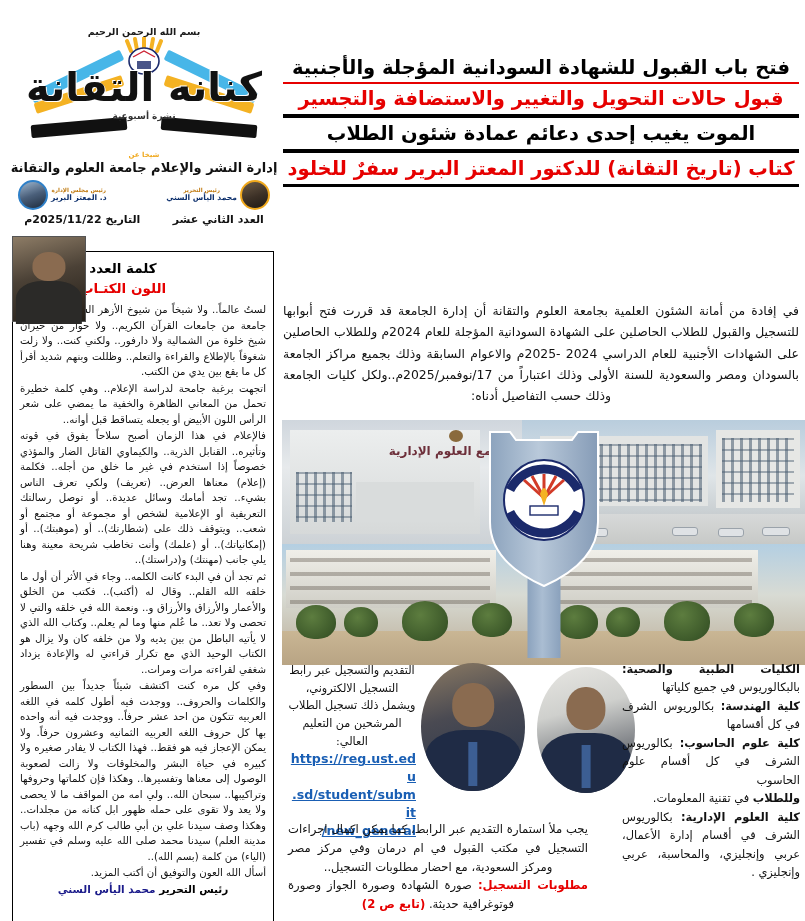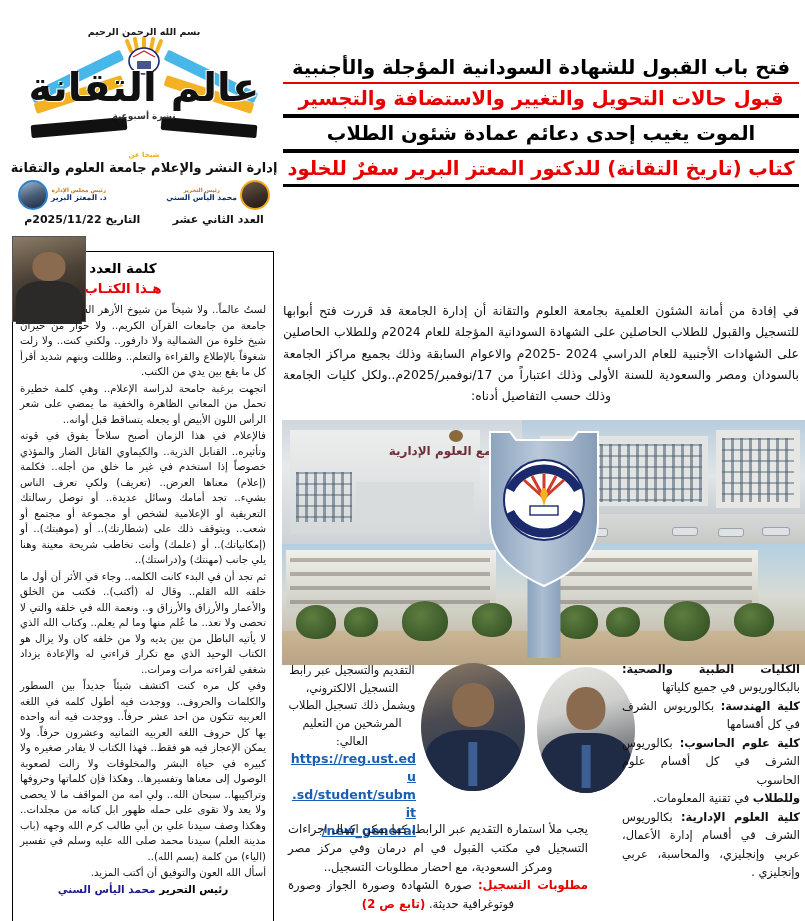--- a/index.html
+++ b/index.html
@@ -353,21 +353,21 @@
       <svg viewBox="0 0 46 42" width="46" height="42">
         <g>
           <path d="M6 4 L10 14 M14 2 L16 13 M23 1 L23 12 M32 2 L30 13 M40 4 L36 14" stroke="#f4b223" stroke-width="4" stroke-linecap="round" fill="none"></path>
           <ellipse cx="23" cy="24" rx="15" ry="13" fill="#fff" stroke="#1b2a6b" stroke-width="1.6"></ellipse>
           <path d="M12 20 L23 14 L34 20" stroke="#c23" stroke-width="1.4" fill="none"></path>
           <rect x="16" y="24" width="14" height="8" fill="#1b2a6b" opacity=".8"></rect>
         </g>
       </svg>
     </div>
 
-    <div class="logo-word">عالم التقانة</div>
+    <div class="logo-word">كنانه التقانة</div>
     <div class="logo-sub">نشرة أسبوعية</div>
   </div>
 
   <div class="issued-by">شيخا عن</div>
   <div class="dept-line">إدارة النشر والإعلام جامعة العلوم والتقانة</div>
 
   <div class="people-row">
 
     <div class="person">
       <div class="avatar"></div>
@@ -537,21 +537,21 @@
 <div class="col-txt" id="col-mid-2">
   <span>يجب ملأ استمارة التقديم عبر الرابط، كما يمكن اكمال اجراءات التسجيل في مكتب القبول في ام درمان وفي مركز مصر ومركز السعودية، مع احضار مطلوبات التسجيل..</span>
   <br>
   <span class="req-label">مطلوبات التسجيل:</span>
   <span>صورة الشهادة وصورة الجواز وصورة فوتوغرافية حديثة.</span>
   <span class="cont-note">(تابع ص 2)</span>
 </div>
 
 <div id="left-col">
   <div class="op-title">كلمة العدد</div>
-  <div class="op-sub">هـذا الكتـاب</div>
+  <div class="op-sub">اللون الكتـاب</div>
   <div class="op-body">
     <p>لستُ عالماً.. ولا شيخاً من شيوخ الأزهر الشريف ولا خريج جامعة من جامعات القرآن الكريم.. ولا حوار من حيران شيخ خلوة من الشمالية ولا دارفور.. ولكني كنت.. ولا زلت شغوفاً بالإطلاع والقراءة والتعلم.. وظللت وبنهم شديد أقرأ كل ما يقع بين يدي من الكتب.</p>
     <p>اتجهت برغبة جامحة لدراسة الإعلام.. وهي كلمة خطيرة تحمل من المعاني الظاهرة والخفية ما يمضي على شعر الرأس اللون الأبيض أو يجعله يتساقط قبل أوانه..</p>
     <p>فالإعلام في هذا الزمان أصبح سلاحاً يفوق في قوته وتأثيره.. القنابل الذرية.. والكيماوي القاتل الضار والمؤذي خصوصاً إذا استخدم في غير ما خلق من أجله.. فكلمة (إعلام) معناها العرض.. (تعريف) ولكي تعرف الناس بشيء.. تجد أمامك وسائل عديدة.. أو توصل رسالتك التعريفية أو الإعلامية لشخص أو مجموعة أو مجتمع أو شعب.. ويتوقف ذلك على (شطارتك).. أو (موهبتك).. أو (إمكانياتك).. أو (علمك) وأنت تخاطب شريحة معينة وهنا يلي جانب (مهنتك) و(دراستك)..</p>
     <p>ثم تجد أن في البدء كانت الكلمه.. وجاء في الأثر أن أول ما خلقه الله القلم.. وقال له (أكتب).. فكتب من الخلق والأعمار والأرزاق والأرزاق و.. ونعمة الله في خلقه والتي لا تحصى ولا تعد.. ما عُلم منها وما لم يعلم.. وكتاب الله الذي لا يأتيه الباطل من بين يديه ولا من خلفه كان ولا يزال هو الكتاب الوحيد الذي مع تكرار قراءتي له والإعادة يزداد شغفي لقراءته مرات ومرات..</p>
     <p>وفي كل مره كنت اكتشف شيئاً جديداً بين السطور والكلمات والحروف.. ووجدت فيه أطول كلمه في اللغه العربيه تتكون من احد عشر حرفاً.. ووجدت فيه أنه واحده بها كل حروف اللغه العربيه الثمانيه وعشرون حرفاً. ولا يمكن الإعجاز فيه هو فقط.. فهذا الكتاب لا يفادر صغيره ولا كبيره في حياة البشر والمخلوقات ولا زالت لصعوبة الوصول إلى معناها وتفسيرها.. وهكذا فإن كلماتها وحروفها وتراكيبها.. سبحان الله.. ولي امه من المواقف ما لا يحصى ولا يعد ولا تقوى على حمله ظهور ابل كنانه من مجلدات.. وهكذا وصف سيدنا علي بن أبي طالب كرم الله وجهه (باب مدينة العلم) سيدنا محمد صلى الله عليه وسلم في تفسير (الياء) من كلمة (بسم الله)..</p>
     <p>أسأل الله العون والتوفيق أن أكتب المزيد.</p>
   </div>
   <div class="sig">
     <span>رئيس التحرير</span>

